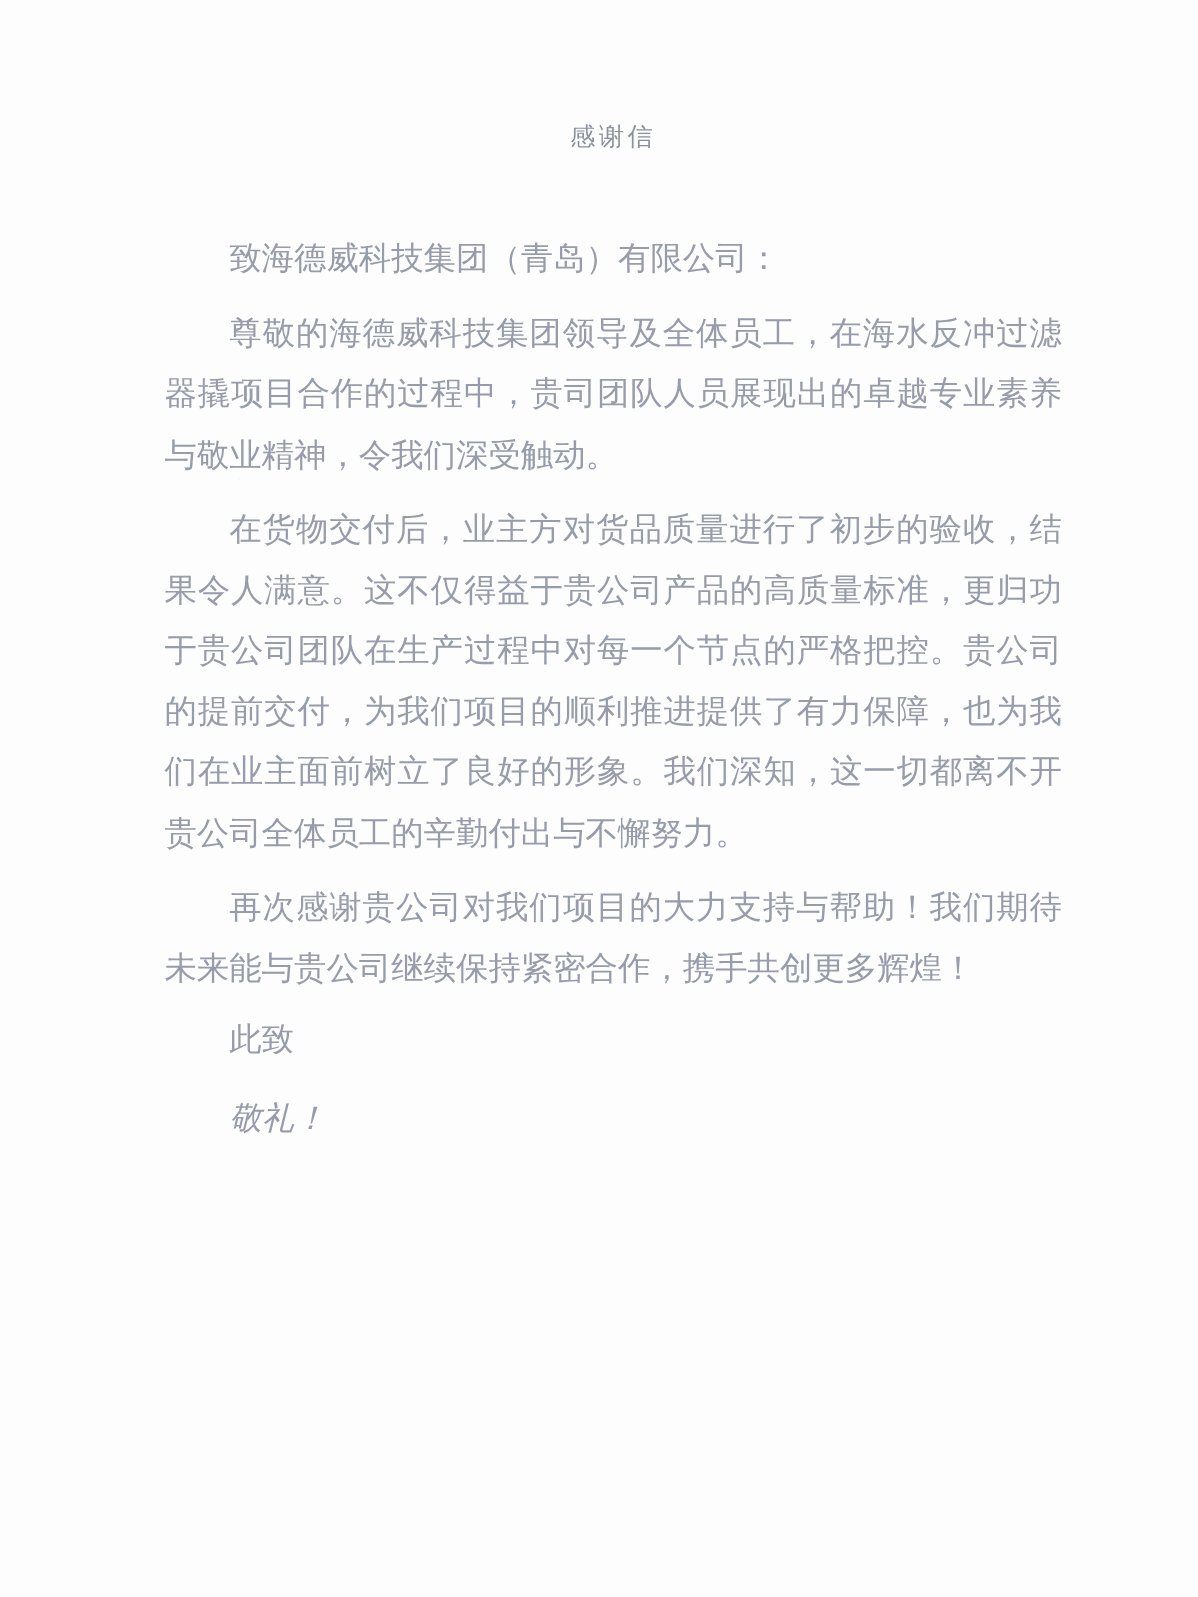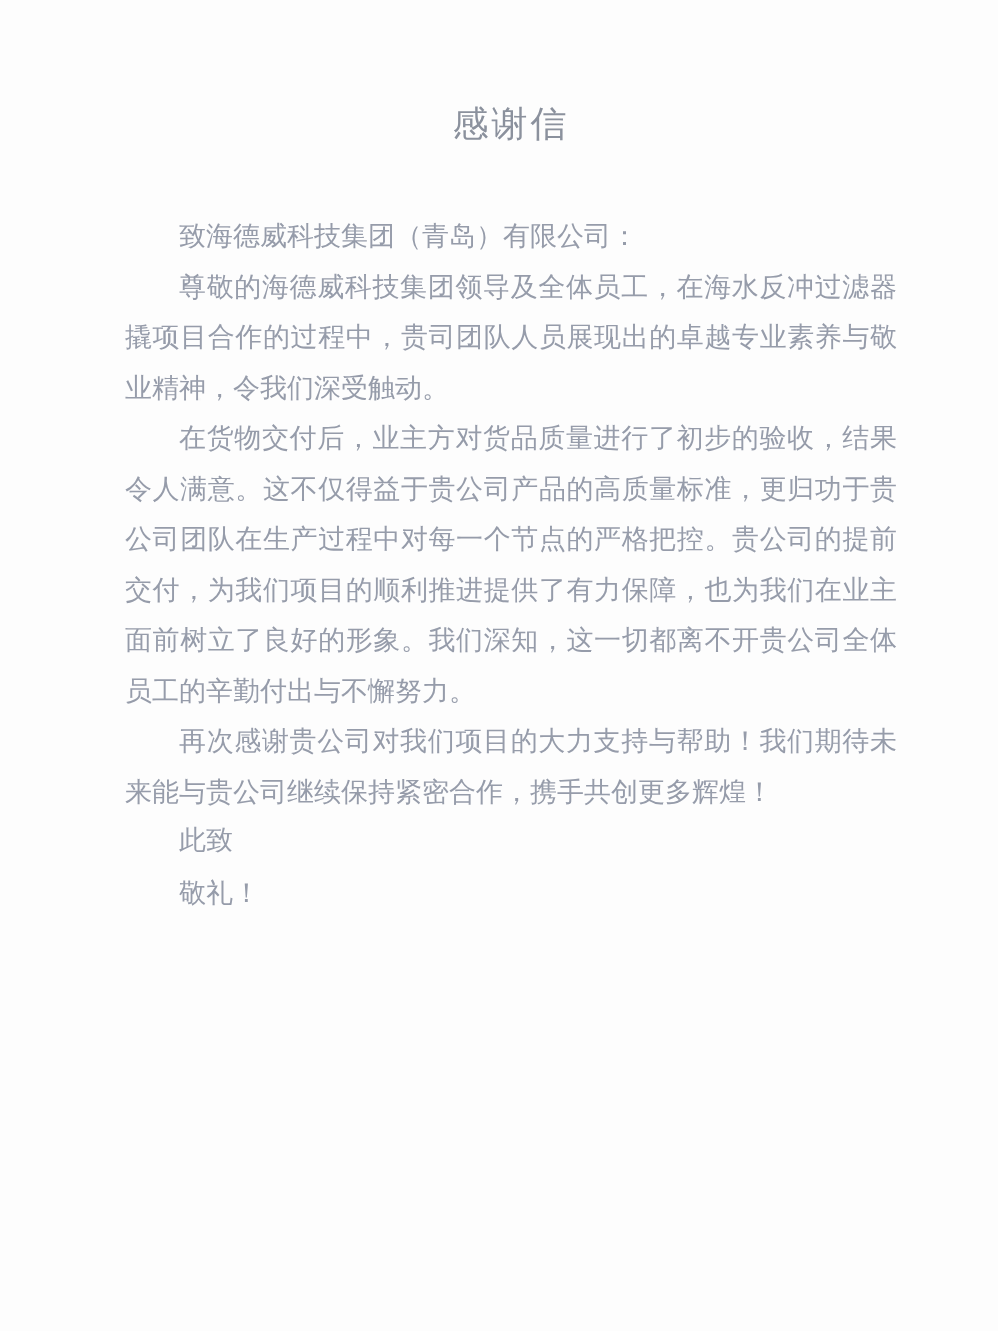--- a/index.html
+++ b/index.html
@@ -25,48 +25,49 @@
   }
   .letter {
     position: absolute;
     left: 125px;
     top: 100px;
     width: 772px;
     color: #959ba7;
   }
   .letter-title {
     text-align: center;
-    font-size: 36px;
+    font-size: 21px;
     letter-spacing: 3px;
     color: #8b919d;
     margin: 0 0 62px 0;
     font-weight: normal;
   }
   .letter-body {
     font-size: 27px;
     line-height: 50.5px;
     text-align: justify;
     color: #969caa;
   }
   .letter-body p {
-    margin: 0;
+    margin: 12px;
     text-indent: 2em;
   }
   .recipient {
     margin: 0;
     text-indent: 0;
   }
   .closing-cizhi {
     text-indent: 2em;
     margin: 0;
     font-family: Liberation Mono, monospace;
   }
   .closing-salute {
     text-indent: 0;
     margin: 0;
+    font-style: italic;
   }
 </style>
 </head>
 <body>
 
 <div class="page">
   <div class="letter">
     <h1 class="letter-title">感谢信</h1>
     <div class="letter-body">
       <p class="recipient">致海德威科技集团（青岛）有限公司：</p>

